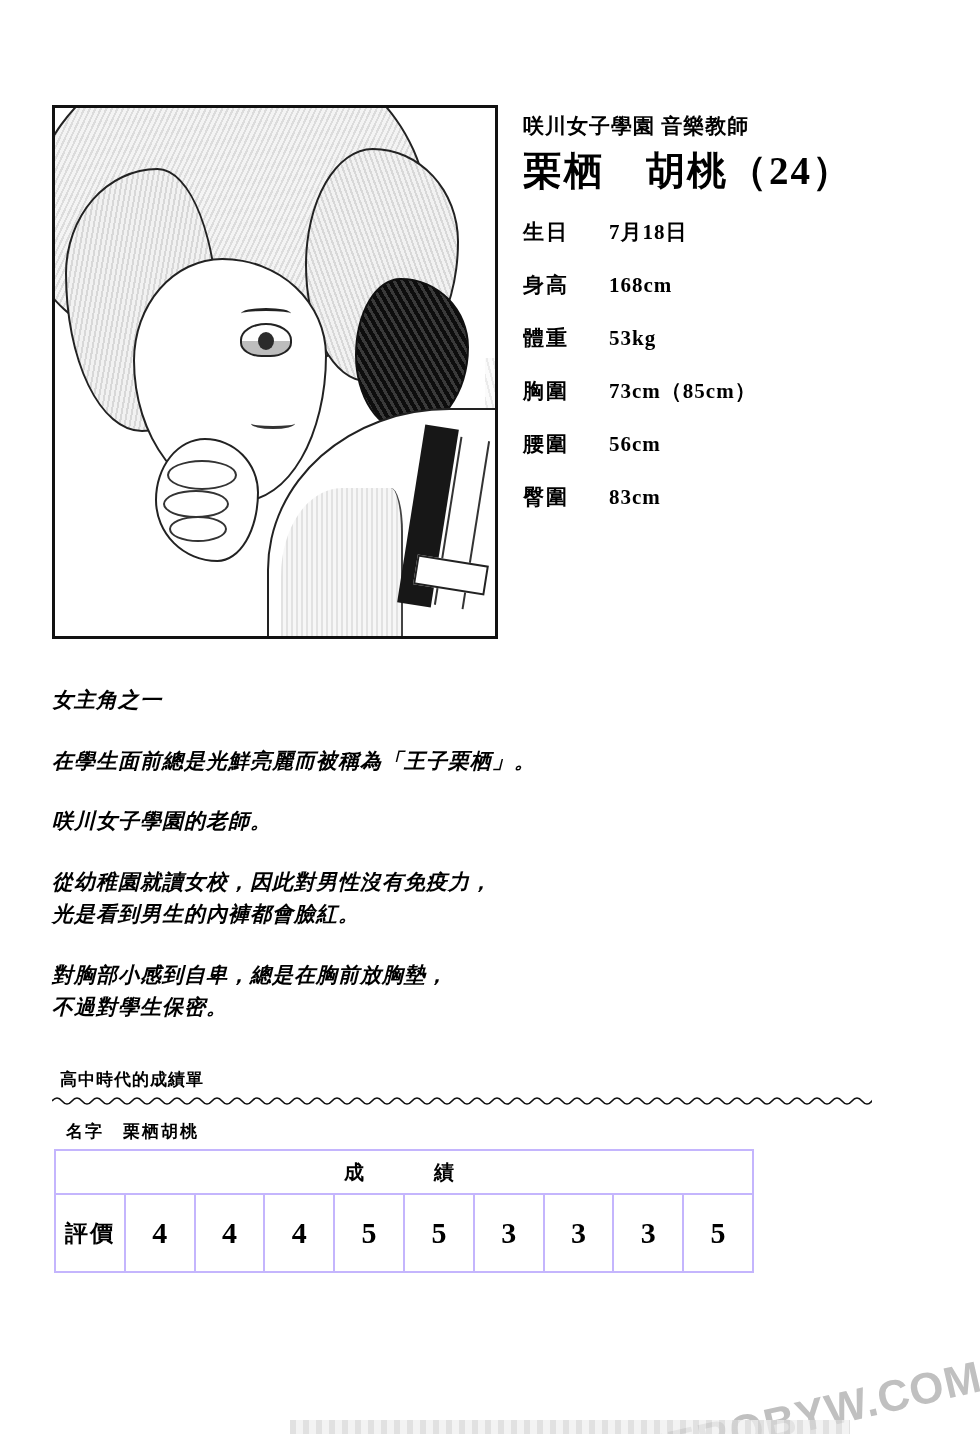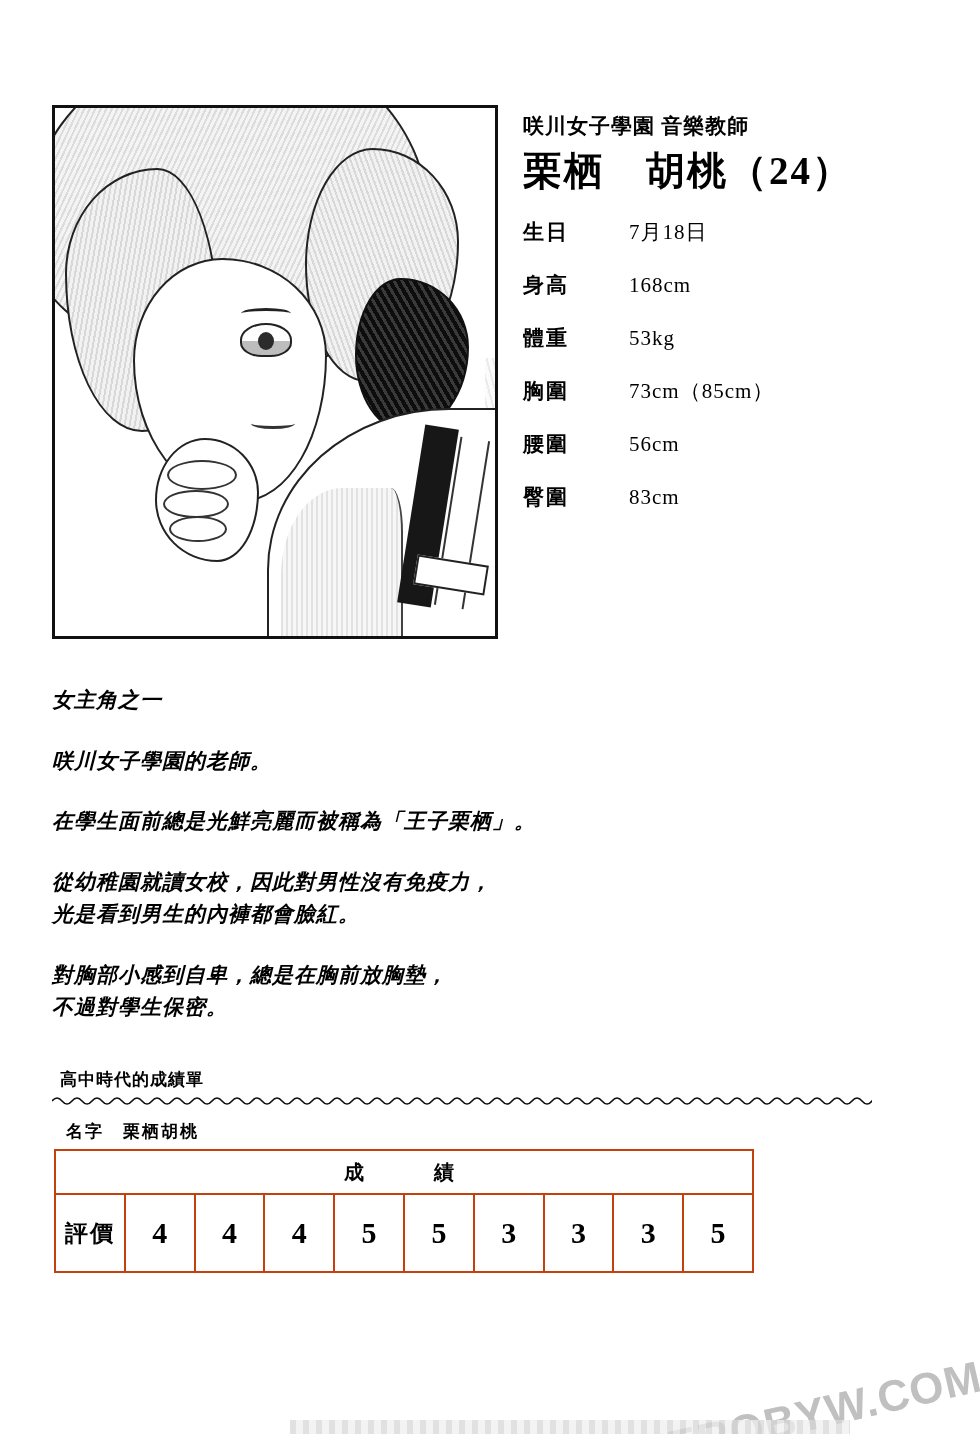--- a/index.html
+++ b/index.html
@@ -185,29 +185,28 @@
     font-size: 39px;
     font-weight: bold;
     letter-spacing: 2px;
     margin-bottom: 20px;
   }
   .stat-row {
     display: flex;
     align-items: baseline;
     font-size: 21px;
     margin-bottom: 25px;
-    gap: 20px;
   }
   .stat-label {
     width: 86px;
     font-weight: bold;
     letter-spacing: 2px;
   }
   .stat-value {
-    font-weight: normal;
+    font-weight: bold;
     letter-spacing: 1px;
   }
 
   
   #description {
     position: absolute;
     left: 52px;
     top: 684px;
     width: 860px;
     font-size: 21px;
@@ -246,21 +245,21 @@
     letter-spacing: 2px;
     margin: 8px 0 6px 14px;
   }
   table.grades {
     border-collapse: collapse;
     table-layout: fixed;
     width: 700px;
     margin-left: 2px;
   }
   table.grades td {
-    border: 2px solid #c2410c;
+    border: 2px solid #c4b5fd;
     text-align: center;
     font-weight: bold;
   }
   td.head-cell {
     height: 40px;
     font-size: 20px;
     letter-spacing: 10px;
   }
   td.subject-label, td.eval-label {
     width: 86px;
@@ -360,22 +359,22 @@
     <span class="stat-value">56cm</span>
   </div>
   <div class="stat-row">
     <span class="stat-label">臀圍</span>
     <span class="stat-value">83cm</span>
   </div>
 </div>
 
 <div id="description">
   <p>女主角之一</p>
+  <p>在學生面前總是光鮮亮麗而被稱為「王子栗栖」。</p>
   <p>咲川女子學園的老師。</p>
-  <p>在學生面前總是光鮮亮麗而被稱為「王子栗栖」。</p>
   <p>
     <span class="line">從幼稚園就讀女校，因此對男性沒有免疫力，</span>
     <span class="line">光是看到男生的內褲都會臉紅。</span>
   </p>
   <p>
     <span class="line">對胸部小感到自卑，總是在胸前放胸墊，</span>
     <span class="line">不過對學生保密。</span>
   </p>
 </div>
 

